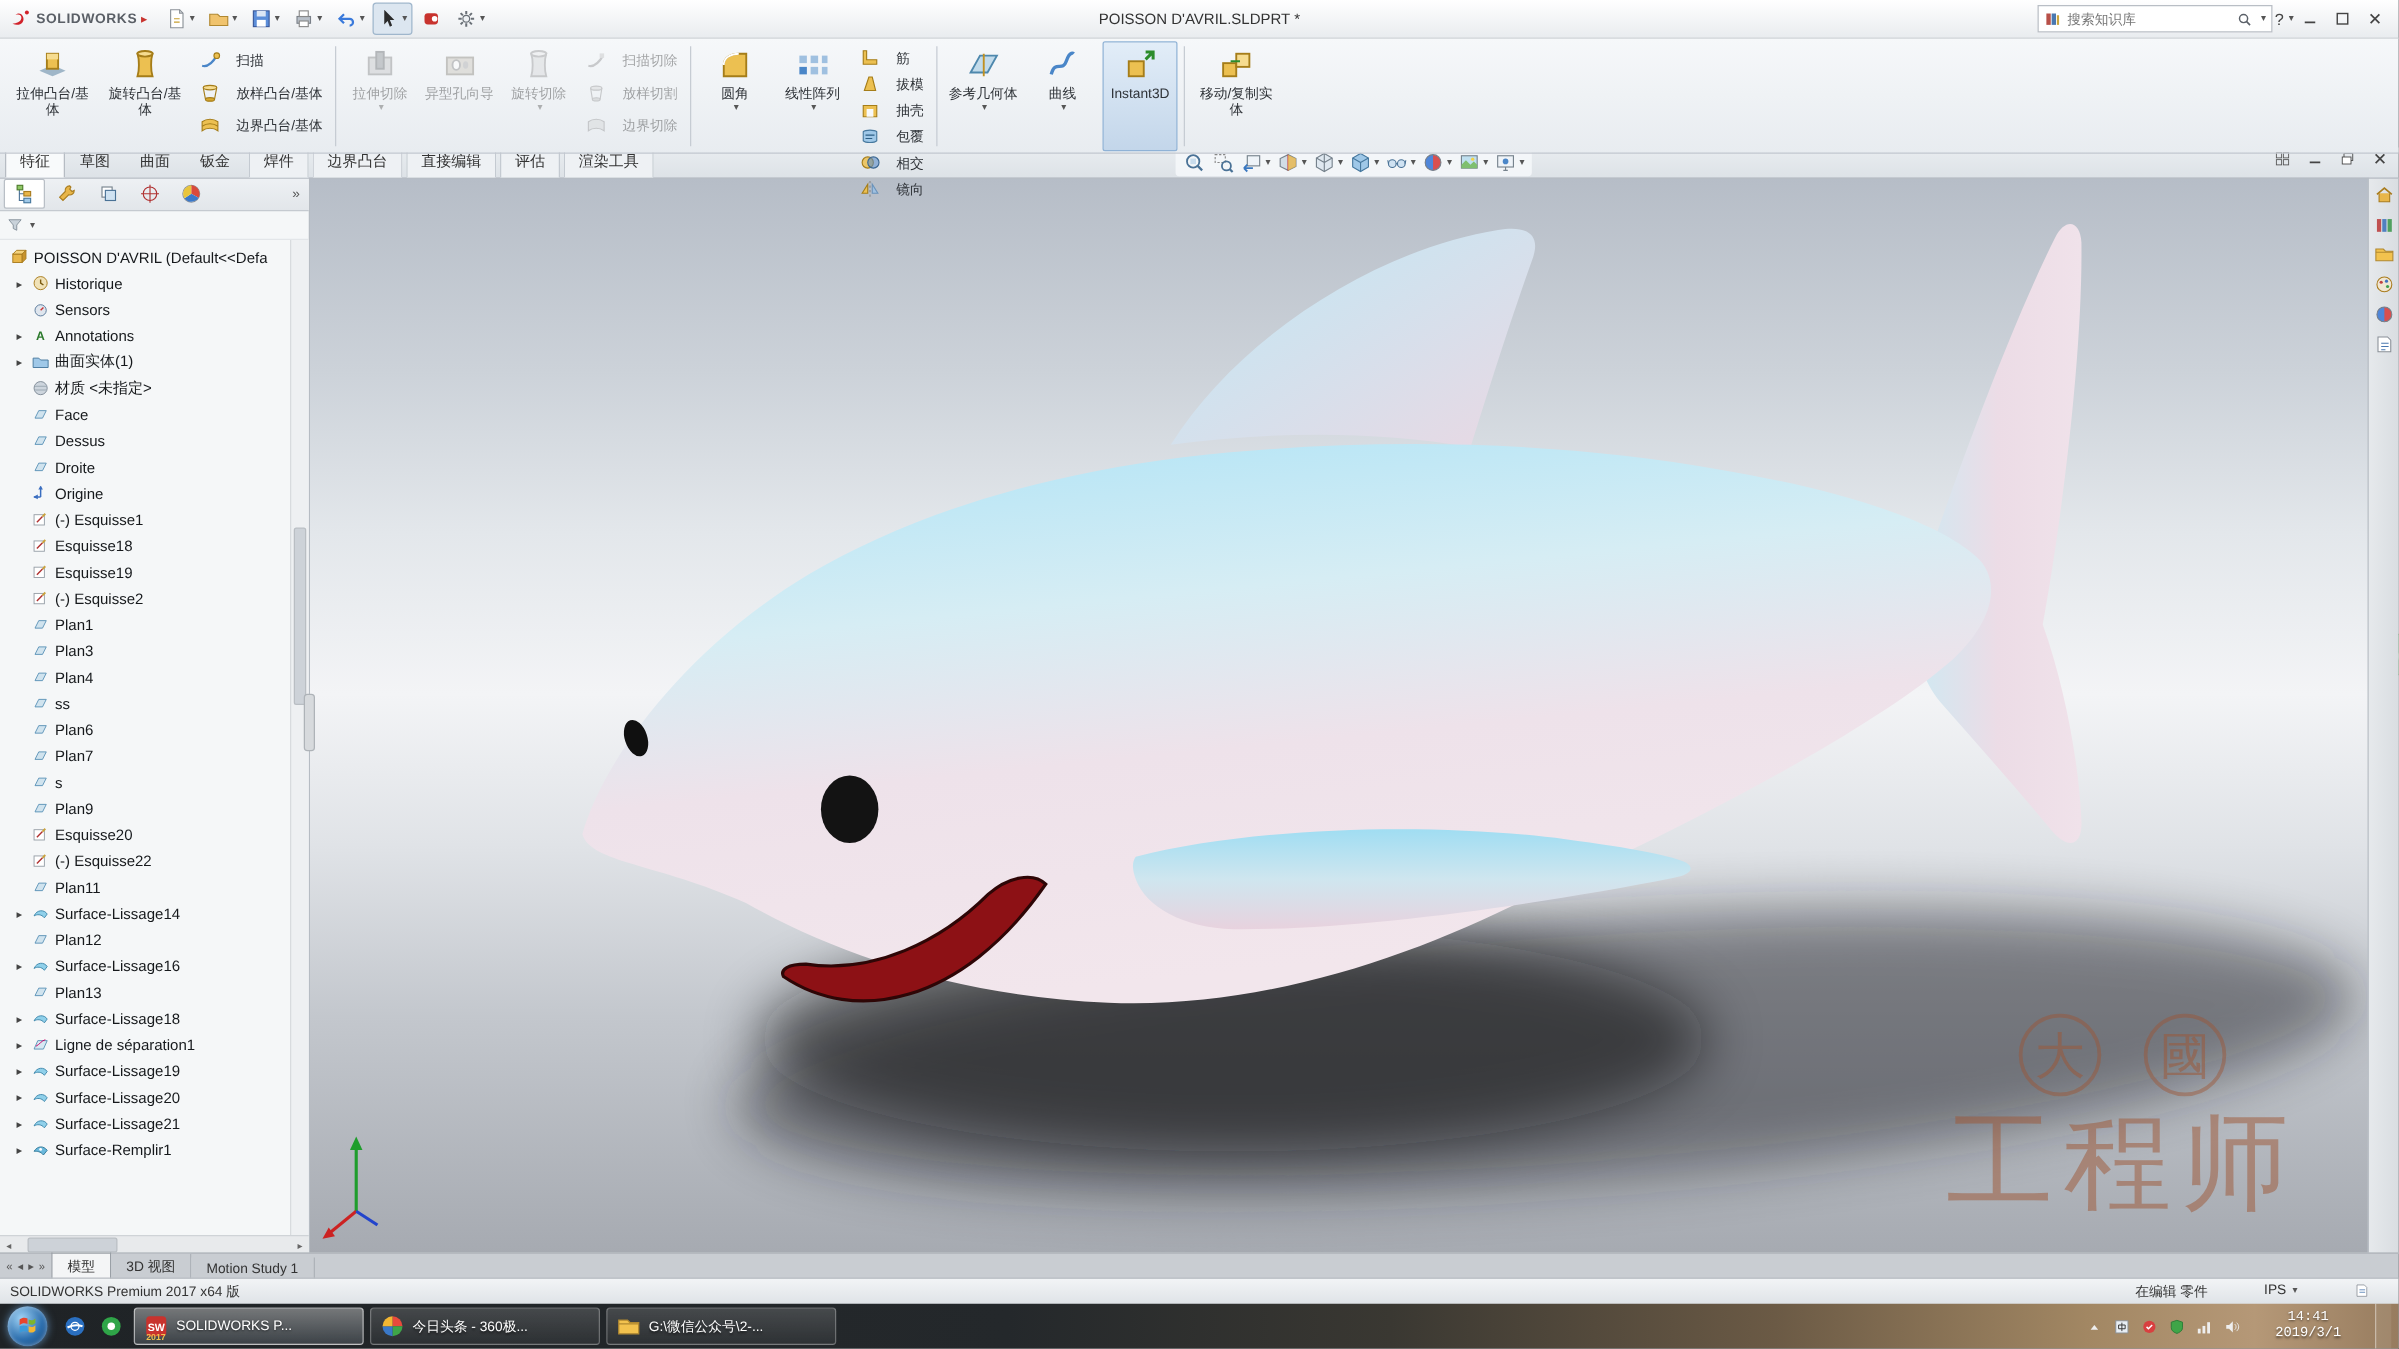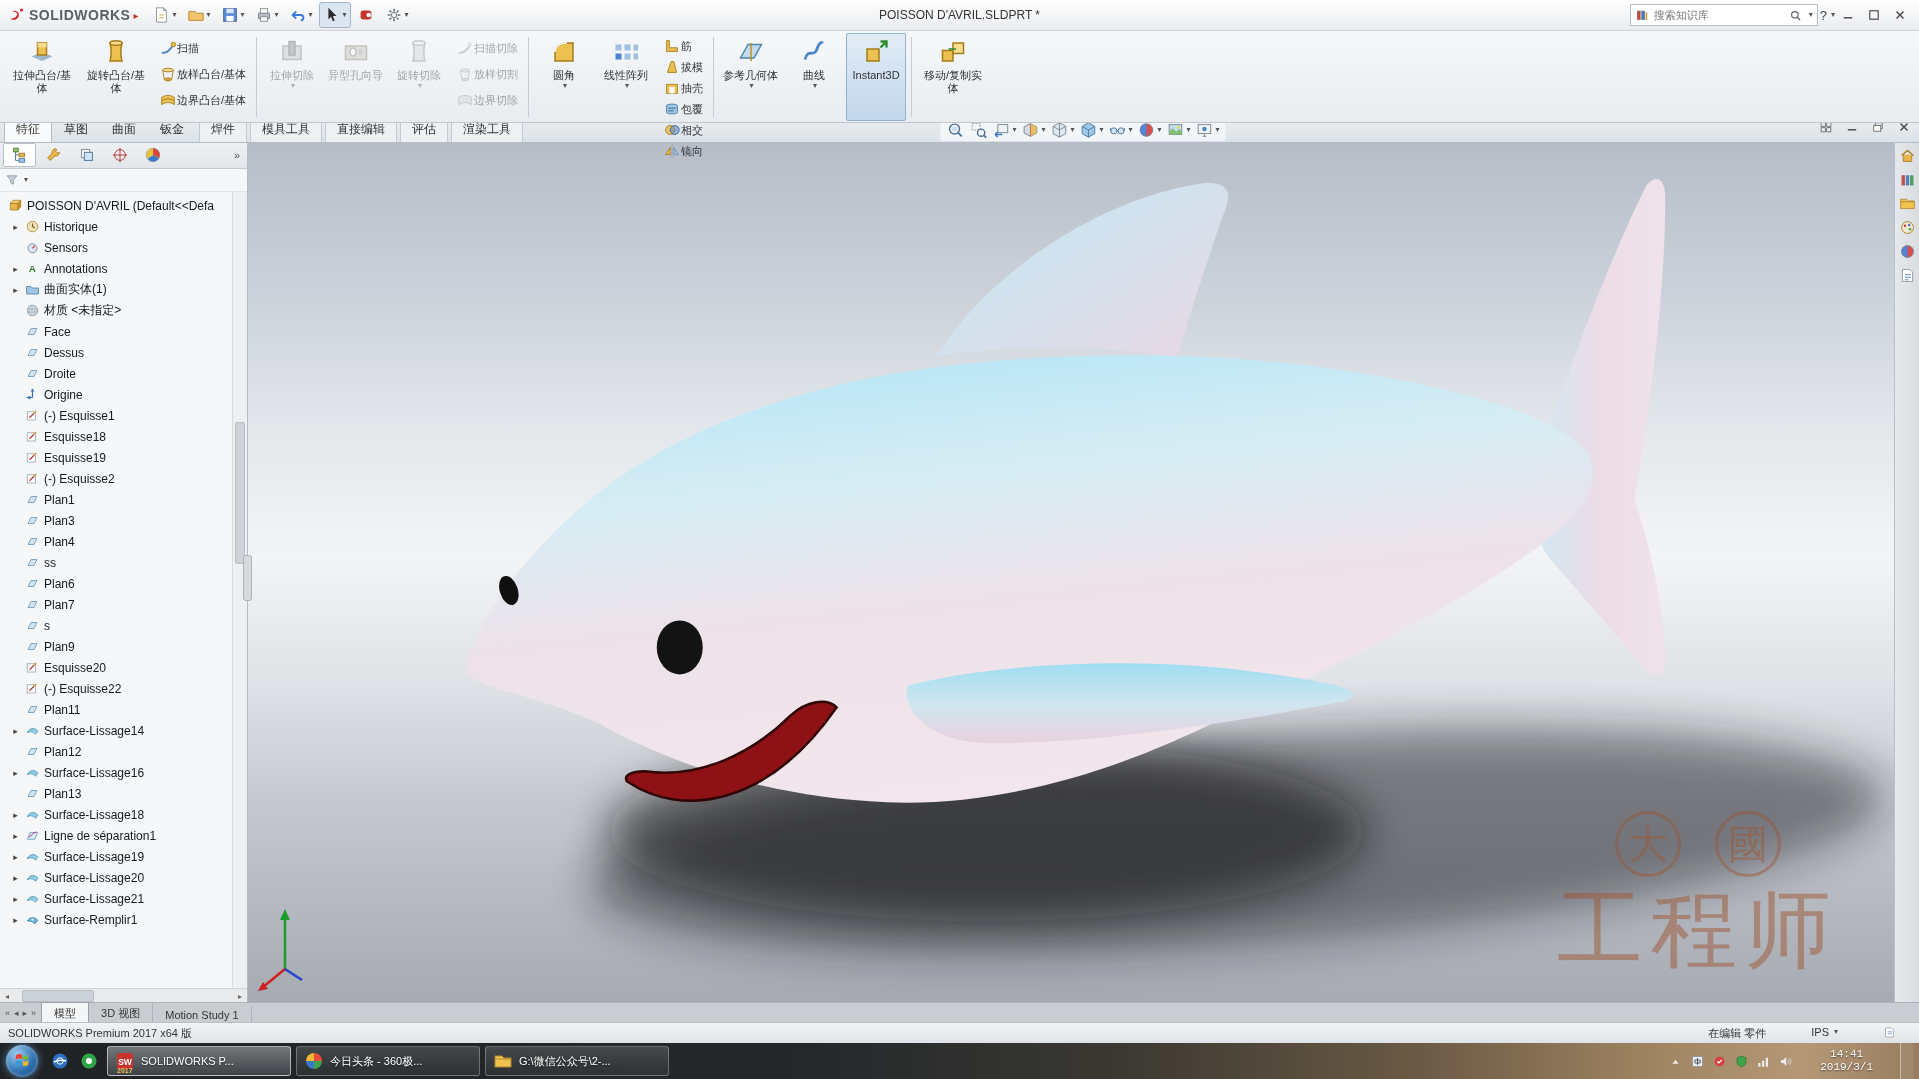--- a/index.html
+++ b/index.html
@@ -7,21 +7,21 @@
        font-family:"Liberation Sans",sans-serif;background:#dfe2e6;
        -webkit-font-smoothing:antialiased;}
   .ic{display:block;}
   .caret{font-size:8px;color:#555;margin-left:2px;line-height:1;}
 
   
   .titlebar{position:absolute;top:0;left:0;right:0;height:30px;
     background:linear-gradient(#ffffff,#e9ecef);border-bottom:1px solid #cfd3d8;
     display:flex;align-items:center;padding:0 6px;z-index:40;}
   .logo{display:flex;align-items:center;gap:3px;margin-right:10px;}
-  .logo .sw{font-weight:bold;color:#5a5f66;font-size:14px;letter-spacing:.5px;}
+  .logo .sw{font-weight:bold;color:#5a5f66;font-size:11px;letter-spacing:.5px;}
   .logo .flyout{color:#c8332e;font-size:10px;}
   .quickbar{display:flex;align-items:center;gap:2px;}
   .qbtn{height:24px;display:flex;align-items:center;padding:0 3px;border-radius:3px;border:1px solid transparent;}
   .qbtn.pressed{background:#dce6f0;border-color:#9fb6cc;}
   .doc-title{position:absolute;left:0;right:0;text-align:center;font-size:12px;color:#333;pointer-events:none;}
   .tb-right{margin-left:auto;display:flex;align-items:center;gap:0;z-index:2;}
   .searchbox{width:178px;height:20px;background:#fff;border:1px solid #b9bec5;
     display:flex;align-items:center;padding:0 4px;font-size:11px;color:#777;gap:5px;}
   .searchbox .ph{flex:1;white-space:nowrap;overflow:hidden;}
   .helpbtn{font-size:13px;color:#444;padding:0 2px;}
@@ -31,21 +31,21 @@
   .ribbon{position:absolute;top:30px;left:0;right:0;height:88px;
     background:linear-gradient(#f6f8fa,#e8ecf0);border-bottom:1px solid #c2c8cf;
     display:flex;align-items:stretch;padding:3px 4px 1px 6px;gap:2px;z-index:35;}
   .rb-large{min-width:52px;max-width:64px;display:flex;flex-direction:column;align-items:center;
     padding:3px 3px 0;font-size:11px;line-height:13px;text-align:center;color:#2f3338;
     border:1px solid transparent;border-radius:2px;}
   .rb-large .rlbl{margin-top:2px;}
   .rb-large.disabled,.rb-small.disabled{opacity:.42;filter:grayscale(.9);}
   .rb-large.active{background:linear-gradient(#e2edf8,#c3d6ea);border-color:#8fb2d6;}
   .rb-col{display:flex;flex-direction:column;justify-content:flex-start;padding-top:4px;gap:3px;}
-  .rb-small{height:23px;display:flex;align-items:center;gap:0;font-size:11px;color:#2f3338;
+  .rb-small{height:23px;display:flex;align-items:center;gap:12px;font-size:11px;color:#2f3338;
     padding:0 5px;white-space:nowrap;border-radius:2px;}
   .rb-sep{width:1px;background:#c6ccd3;margin:4px 3px;}
 
   
   .tabrow{position:absolute;top:118px;left:0;right:0;height:24px;
     background:linear-gradient(#e9edf0,#dde2e7);border-bottom:1px solid #b6bcc3;
     display:flex;align-items:flex-end;padding-left:4px;z-index:30;}
   .rtab{font-size:12px;color:#333;padding:3px 11px 4px;border:1px solid transparent;border-bottom:none;}
   .rtab.active{background:#f8fafb;border-color:#b6bcc3;border-radius:3px 3px 0 0;}
   .rtab.boxed{border-color:#c4cad1;background:#eef1f4;margin-left:3px;border-radius:2px 2px 0 0;}
@@ -425,21 +425,21 @@
         <span class="rlbl">移动/复制实体</span>
       </div>
     </div>
 
   <div class="tabrow">
       <div class="rtab active">特征</div>
       <div class="rtab">草图</div>
       <div class="rtab">曲面</div>
       <div class="rtab">钣金</div>
       <div class="rtab boxed">焊件</div>
-      <div class="rtab boxed">模具工具</div>
+      <div class="rtab boxed">边界凸台</div>
       <div class="rtab boxed">直接编辑</div>
       <div class="rtab boxed">评估</div>
       <div class="rtab boxed">渲染工具</div>
     </div>
   <div class="headsup">
       <div class="hu-btn">
         <svg width="18" height="18" viewBox="0 0 20 20" class="ic">
           <circle cx="9" cy="9" r="5.5" fill="none" stroke="#4a7296" stroke-width="1.6"></circle>
           <path d="M13 13l4 4" stroke="#4a7296" stroke-width="2"></path>
           <rect x="6.5" y="6.5" width="5" height="5" fill="#c8dcec"></rect>

